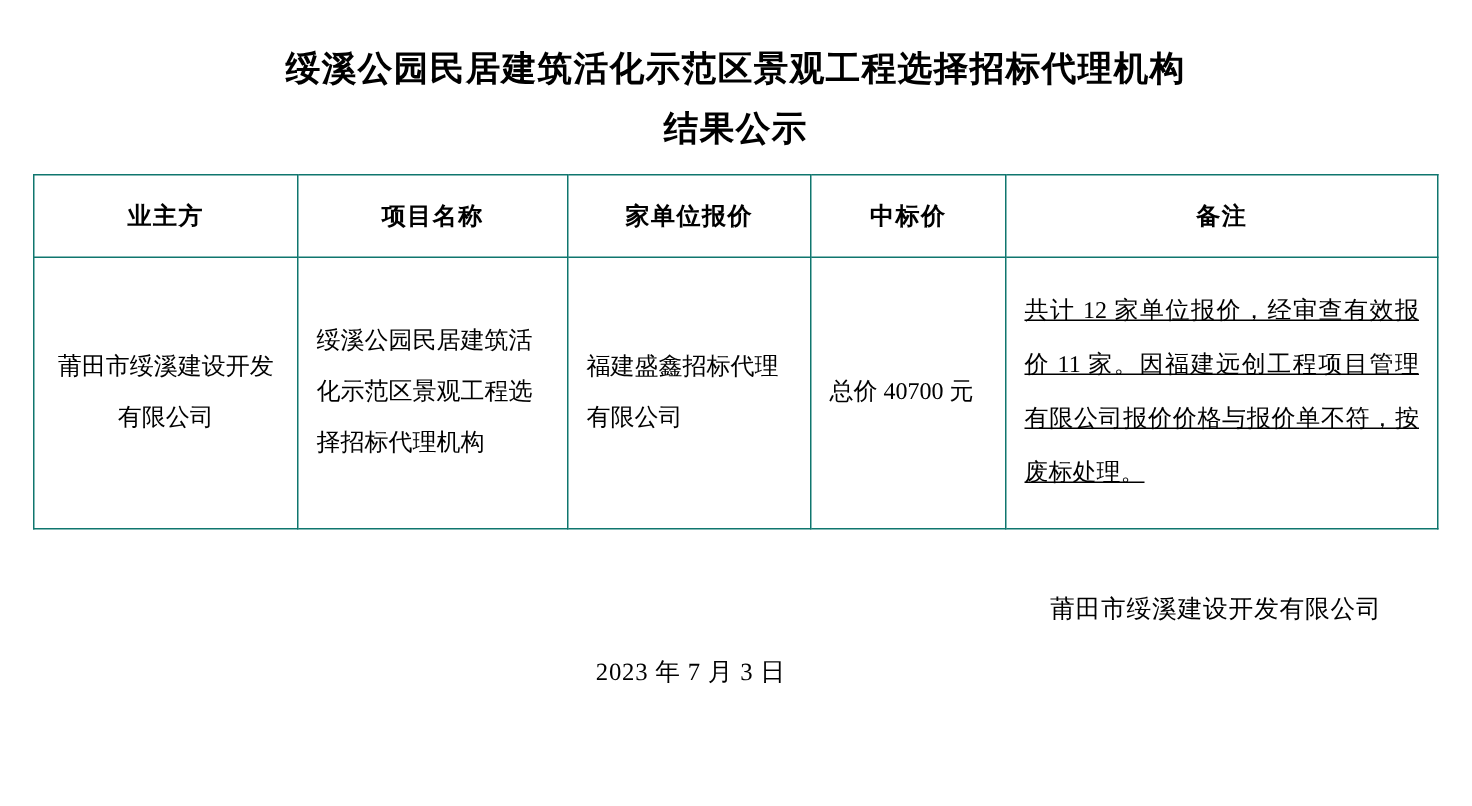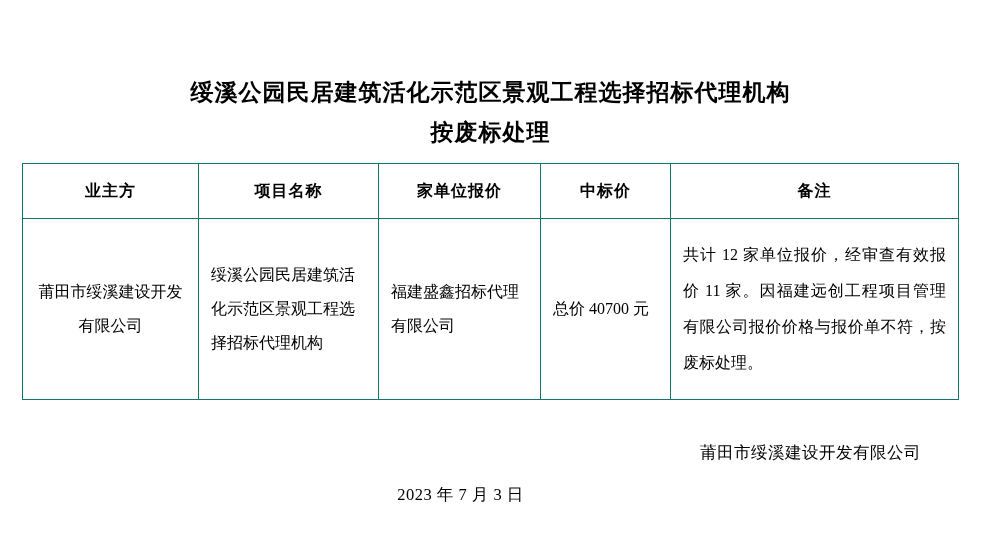--- a/index.html
+++ b/index.html
@@ -12,21 +12,20 @@
     background: #ffffff;
     font-family: "Liberation Serif", "DejaVu Serif", serif;
     color: #000000;
     overflow: hidden;
   }
   .page {
     position: relative;
     width: 981px;
     height: 449px;
     box-sizing: border-box;
-    margin-top: 47px;
   }
   .title-block {
     padding-top: 26px;
     text-align: center;
   }
   .title-line {
     font-size: 23px;
     font-weight: bold;
     letter-spacing: 1px;
     line-height: 40px;
@@ -66,20 +65,21 @@
     padding: 10px 12px;
     line-height: 34px;
   }
   td.center {
     text-align: center;
   }
   td.remark {
     text-align: justify;
     text-align-last: left;
     line-height: 36px;
+    text-decoration: underline;
   }
   td.body-row {
     height: 160px;
   }
   .contact-line {
     margin: 12px 0 0 44px;
     font-size: 16.5px;
     letter-spacing: 0.5px;
   }
   .contact-gap {
@@ -101,21 +101,21 @@
     letter-spacing: 0.5px;
   }
 </style>
 </head>
 <body>
 
 <div class="page">
 
   <div class="title-block">
     <div class="title-line">绥溪公园民居建筑活化示范区景观工程选择招标代理机构</div>
-    <div class="title-line">按废标处理</div>
+    <div class="title-line">结果公示</div>
   </div>
 
 
   <table class="main-table">
     <colgroup>
       <col class="col-owner">
       <col class="col-project">
       <col class="col-target">
       <col class="col-price">
       <col class="col-remark">

